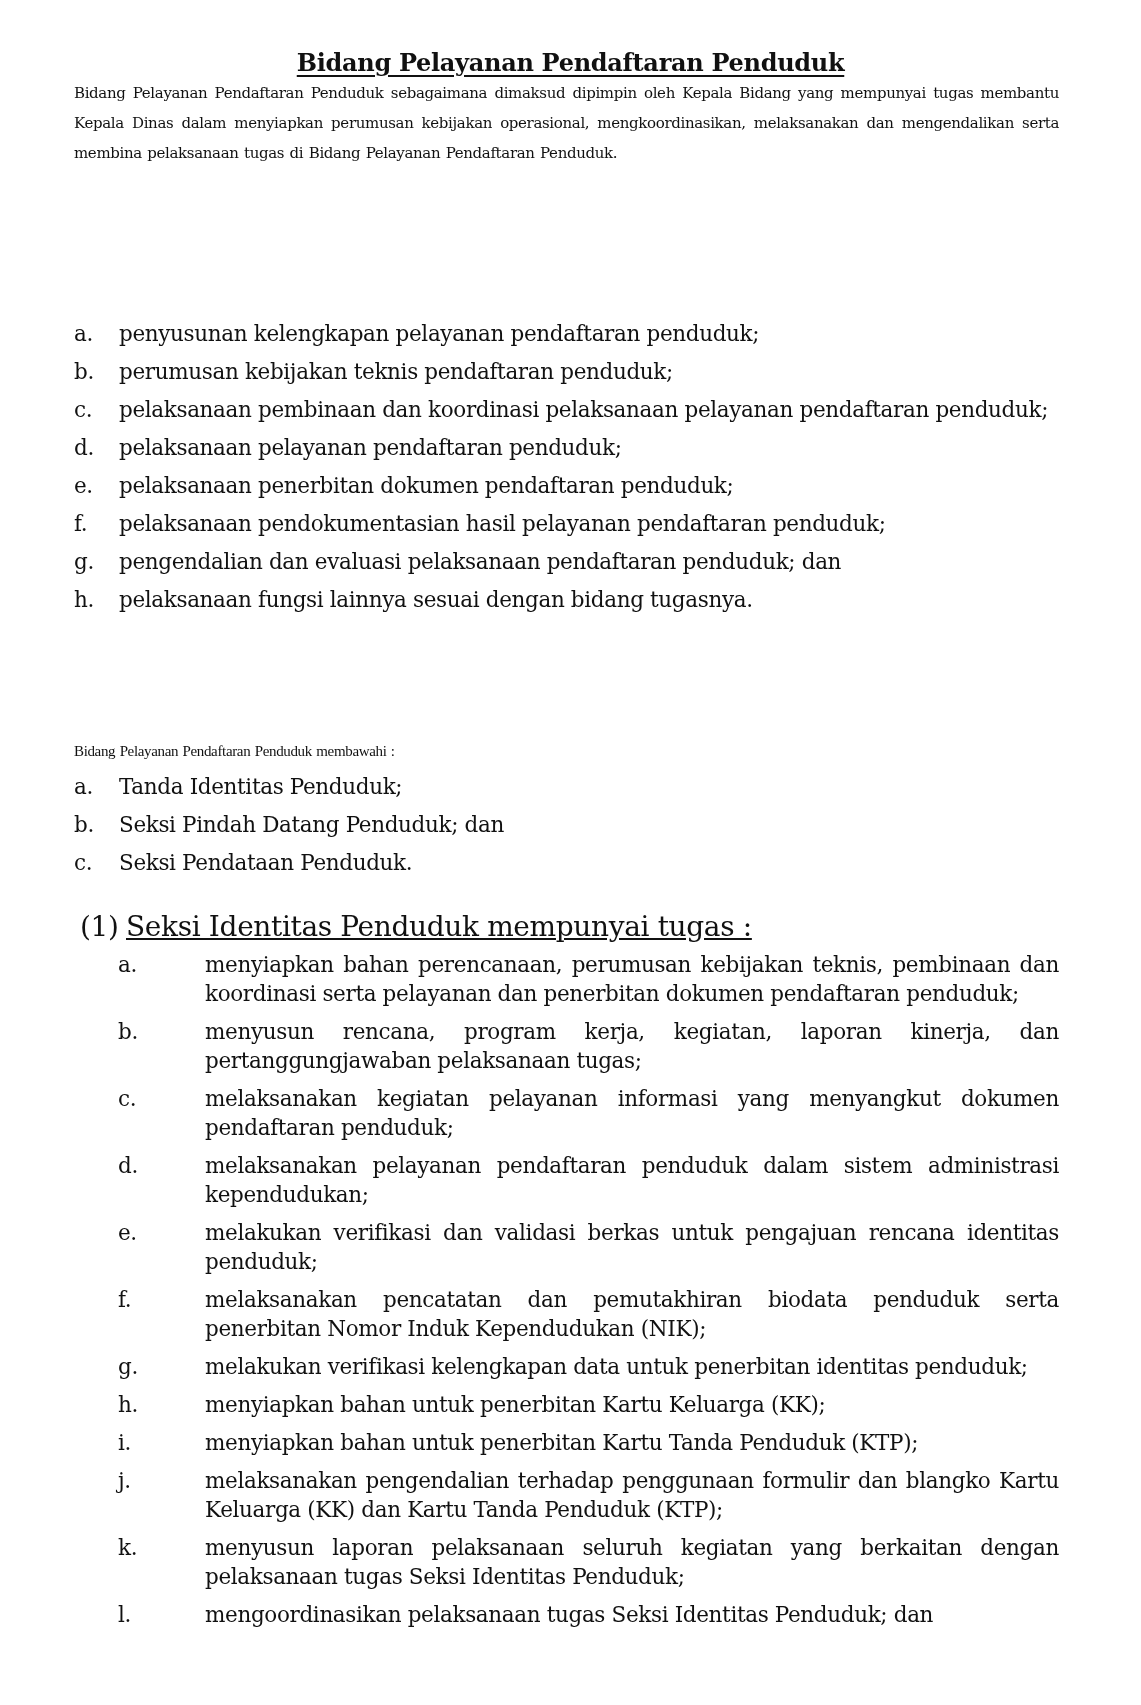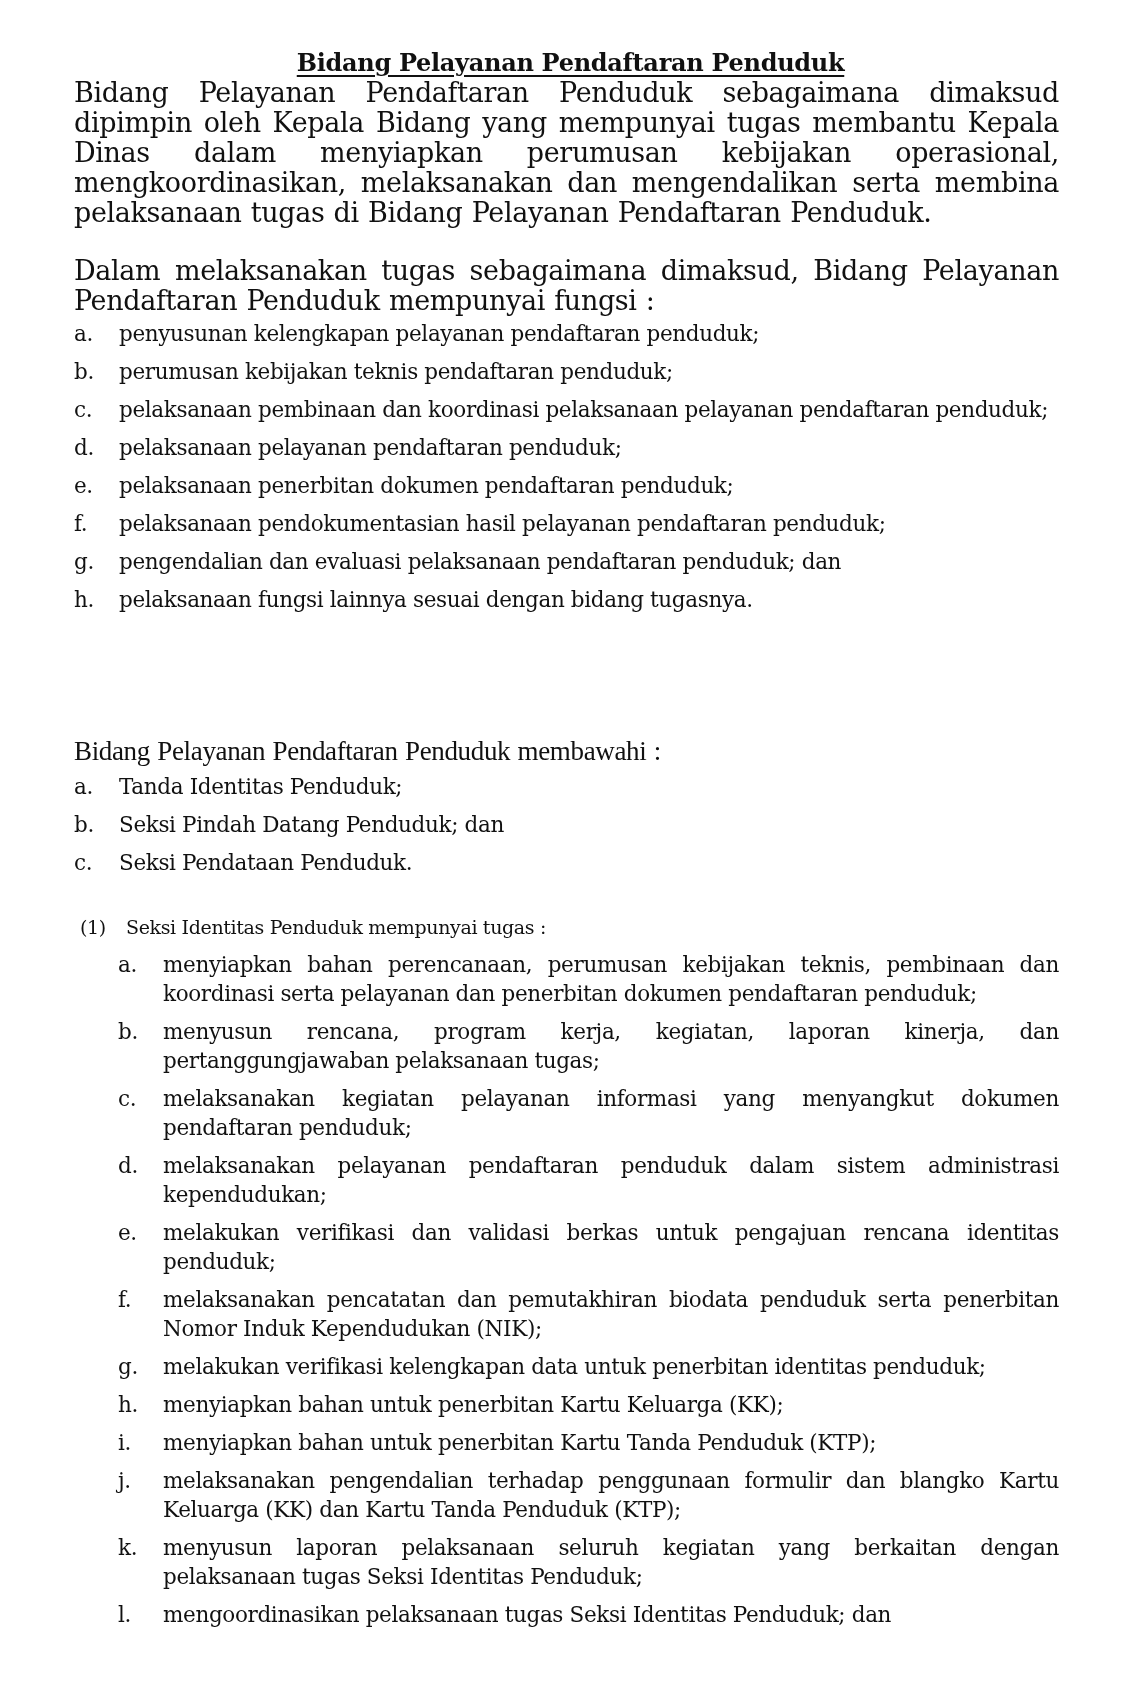--- a/index.html
+++ b/index.html
@@ -33,21 +33,21 @@
     }
     .title span {
       text-decoration: underline;
       text-underline-offset: 4px;
       text-decoration-thickness: 2px;
     }
     .para {
       position: absolute;
       left: 74px;
       width: 985px;
-      font-size: 27px;
+      font-size: 15px;
       line-height: 30px;
       text-align: justify;
       letter-spacing: -0.35px;
       word-spacing: 1px;
     }
     .para.nojust { text-align: left; font-family: Liberation Serif, serif; }
     .list {
       position: absolute;
       left: 74px;
       width: 985px;
@@ -76,42 +76,42 @@
       list-style: none;
       font-size: 21.5px;
       line-height: 29px;
       letter-spacing: -0.35px;
     }
     .sub-list li {
       display: flex;
       margin-bottom: 9px;
     }
     .sub-list .mk { flex: 0 0 45px; }
-    .sub-list .tx { flex: 1; text-align: justify; }
+    .sub-list .tx { flex: 1; text-align: justify; margin-left: 42px; }
     .numhead {
       position: absolute;
       left: 80px;
-      font-size: 19px;
+      font-size: 28px;
       line-height: 30px;
       letter-spacing: -0.35px;
+      text-decoration: underline;
     }
     .numhead .n { display: inline-block; width: 46px; }
   </style>
 </head>
 <body>
 
 <div class="page">
 
   <div class="title">
     <span>Bidang Pelayanan Pendaftaran Penduduk</span>
   </div>
 
   <p class="para" style="top:78px; margin:0;">Bidang Pelayanan Pendaftaran Penduduk sebagaimana dimaksud dipimpin oleh Kepala Bidang yang mempunyai tugas membantu Kepala Dinas dalam menyiapkan perumusan kebijakan operasional, mengkoordinasikan, melaksanakan dan mengendalikan serta membina pelaksanaan tugas di Bidang Pelayanan Pendaftaran Penduduk.</p>
 
-  <p class="para" style="top:256px; margin:0;">Dalam melaksanakan tugas sebagaimana dimaksud, Bidang Pelayanan Pendaftaran Penduduk mempunyai fungsi :</p>
 
   <ul class="list" style="top:319px;">
     <li>
         <span class="mk">a.</span>
         <span class="tx">penyusunan kelengkapan pelayanan pendaftaran penduduk;</span>
       </li>
     <li>
         <span class="mk">b.</span>
         <span class="tx">perumusan kebijakan teknis pendaftaran penduduk;</span>
       </li>

